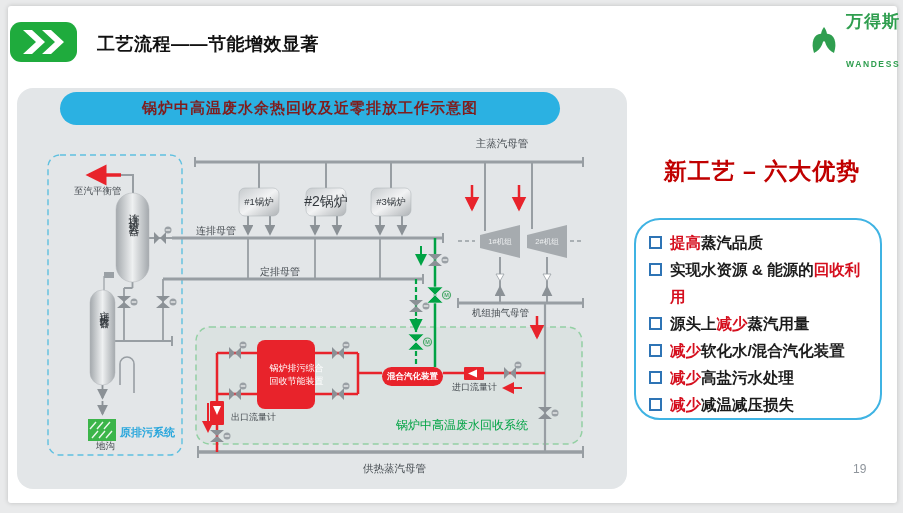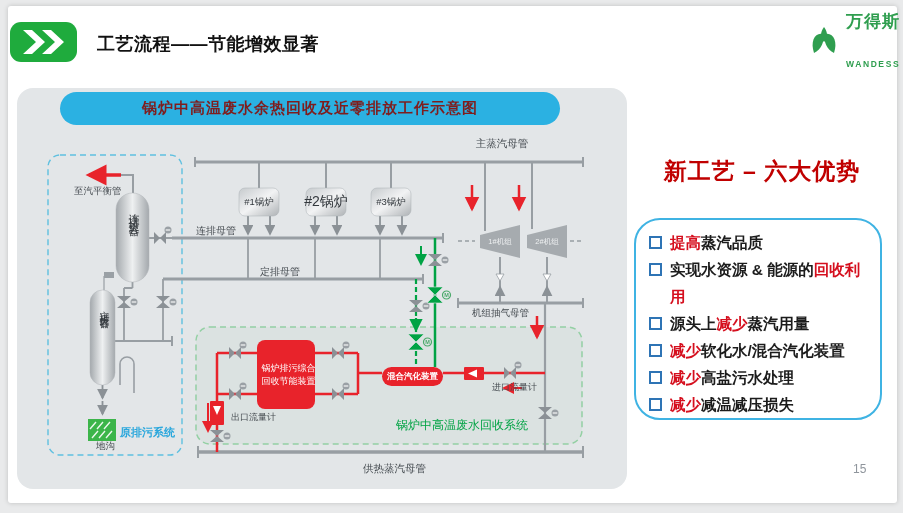--- a/index.html
+++ b/index.html
@@ -210,27 +210,27 @@
     <div class="lbl ctr" style="left:374px;top:114px;font-size:9.5px;color:#33383d;">#3锅炉</div>
     <div class="lbl ctr" style="left:483px;top:154px;font-size:7.5px;color:#eef0f1;">1#机组</div>
     <div class="lbl ctr" style="left:530px;top:154px;font-size:7.5px;color:#eef0f1;">2#机组</div>
     <div class="lbl" style="left:179px;top:136px;font-size:10px;">连排母管</div>
     <div class="lbl" style="left:243px;top:177px;font-size:10px;">定排母管</div>
     <div class="lbl" style="left:57px;top:97px;font-size:9.5px;">至汽平衡管</div>
     <div class="lbl vert" style="left:109px;top:117px;font-size:11px;letter-spacing:3px;">连排扩容器</div>
     <div class="lbl vert" style="left:80px;top:215px;font-size:10px;letter-spacing:2px;">定排扩容器</div>
     <div class="lbl" style="left:103px;top:337px;font-size:11px;font-weight:bold;color:#2ba7dc;">原排污系统</div>
     <div class="lbl" style="left:79px;top:352px;font-size:9.5px;">地沟</div>
-    <div class="boxtext" style="left:232px;top:252px;width:79px;height:69px;font-size:9px;line-height:13px;">
+    <div class="boxtext" style="left:240px;top:252px;width:79px;height:69px;font-size:9px;line-height:13px;">
       <span>锅炉排污综合</span>
       <span>回收节能装置</span>
     </div>
     <div class="boxtext" style="left:365px;top:279px;width:61px;height:19px;font-size:8.5px;font-weight:bold;">混合汽化装置</div>
     <div class="lbl" style="left:214px;top:323px;font-size:9px;">出口流量计</div>
-    <div class="lbl" style="left:435px;top:293px;font-size:9px;margin-left:40px;">进口流量计</div>
+    <div class="lbl" style="left:435px;top:293px;font-size:9px;">进口流量计</div>
     <div class="lbl" style="left:455px;top:219px;font-size:9.5px;">机组抽气母管</div>
     <div class="lbl" style="left:346px;top:374px;font-size:10.5px;">供热蒸汽母管</div>
     <div class="lbl cx" style="left:445px;top:329px;font-size:12px;font-weight:normal;color:#00a344;">锅炉中高温废水回收系统</div>
   </div>
 
   <div class="adv-title">新工艺 – 六大优势</div>
   <div class="adv-box">
     <div class="adv-item">
       <span class="adv-bullet"></span>
       <span><span class="rd">提高</span><span>蒸汽品质</span></span>
@@ -250,14 +250,14 @@
     <div class="adv-item">
       <span class="adv-bullet"></span>
       <span><span class="rd">减少</span><span>高盐污水处理</span></span>
     </div>
     <div class="adv-item">
       <span class="adv-bullet"></span>
       <span><span class="rd">减少</span><span>减温减压损失</span></span>
     </div>
   </div>
 
-  <div class="page-num">15</div>
+  <div class="page-num">19</div>
 </div>
 
 </body></html>

